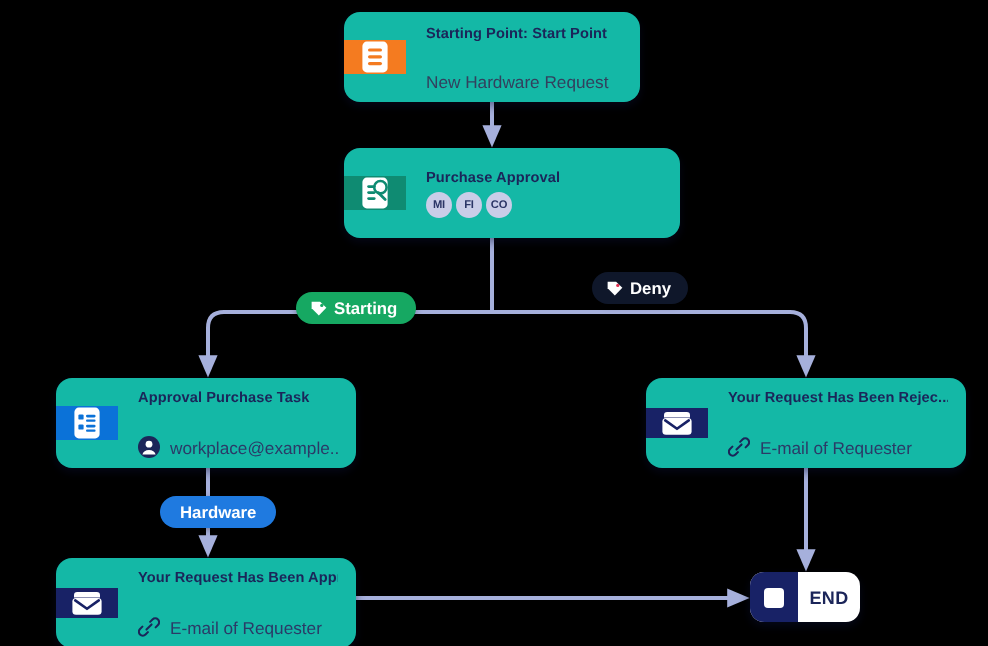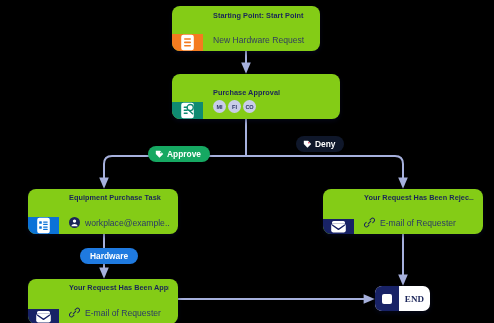--- a/index.html
+++ b/index.html
@@ -26,22 +26,22 @@
     top: 0;
     width: 494px;
     height: 323px;
     pointer-events: none;
   }
 
   
   .node {
     position: absolute;
     display: flex;
-    align-items: flex-end;
-    background: #84cc16;
+    align-items: center;
+    background: #14b8a6;
     border-radius: 8px;
     box-shadow: 0 2px 5px rgba(10, 15, 50, 0.45);
     overflow: hidden;
     z-index: 3;
   }
   .node-icon {
     flex: 0 0 auto;
     width: 31px;
     display: flex;
     align-items: center;
@@ -120,21 +120,20 @@
     top: 286px;
     width: 55px;
     height: 25px;
     display: flex;
     align-items: stretch;
     background: #ffffff;
     border-radius: 7px;
     box-shadow: 0 2px 5px rgba(10, 15, 50, 0.5);
     overflow: hidden;
     z-index: 3;
-    font-family: Liberation Serif, serif;
   }
   #node-end .end-ico {
     flex: 0 0 auto;
     width: 24px;
     background: #182266;
     display: flex;
     align-items: center;
     justify-content: center;
   }
   #node-end .end-sq {
@@ -244,21 +243,21 @@
         <rect x="1.2" y="0.8" width="12.6" height="15.4" rx="2.2" fill="#ffffff"></rect>
         <rect x="3.2" y="4.2" width="2.6" height="2.6" rx="0.6" fill="#0b72d8"></rect>
         <rect x="3.2" y="9.2" width="2.6" height="2.6" rx="0.6" fill="#0b72d8"></rect>
         <rect x="7" y="4.4" width="4.8" height="1.3" rx="0.65" fill="#0b72d8"></rect>
         <rect x="7" y="6.8" width="4.8" height="1.1" rx="0.55" fill="#0b72d8"></rect>
         <rect x="7" y="9.4" width="4.8" height="1.3" rx="0.65" fill="#0b72d8"></rect>
         <rect x="7" y="11.8" width="4.8" height="1.1" rx="0.55" fill="#0b72d8"></rect>
       </svg>
     </div>
     <div class="node-body">
-      <div class="node-title">Equipment Purchase Task</div>
+      <div class="node-title">Approval Purchase Task</div>
       <div class="node-sub">
         <svg class="sub-ico" width="11" height="11" viewBox="0 0 11 11">
           <circle cx="5.5" cy="5.5" r="5.5" fill="#1b2559"></circle>
           <circle cx="5.5" cy="4.1" r="1.7" fill="#ffffff"></circle>
           <path d="M2.2,9.3 a3.4,3.0 0 0 1 6.6,0 Z" fill="#ffffff"></path>
         </svg>
         <span>workplace@example....</span>
       </div>
     </div>
   </div>
@@ -310,21 +309,21 @@
       <div class="end-sq"></div>
     </div>
     <div class="end-label">END</div>
   </div>
 
   <div class="pill" id="pill-approve">
     <svg width="9" height="9" viewBox="0 0 11 11">
       <path d="M1,1 h5.2 L10,4.8 L5.4,9.4 L1,5 Z" fill="#ffffff"></path>
       <circle cx="7.2" cy="3.3" r="1" fill="#16a862"></circle>
     </svg>
-    <span>Approve</span>
+    <span>Starting</span>
   </div>
 
   <div class="pill" id="pill-deny">
     <svg width="9" height="9" viewBox="0 0 11 11">
       <path d="M1,1 h5.2 L10,4.8 L5.4,9.4 L1,5 Z" fill="#ffffff"></path>
       <circle cx="7.2" cy="3.3" r="1" fill="#e03050"></circle>
     </svg>
     <span>Deny</span>
   </div>
 

